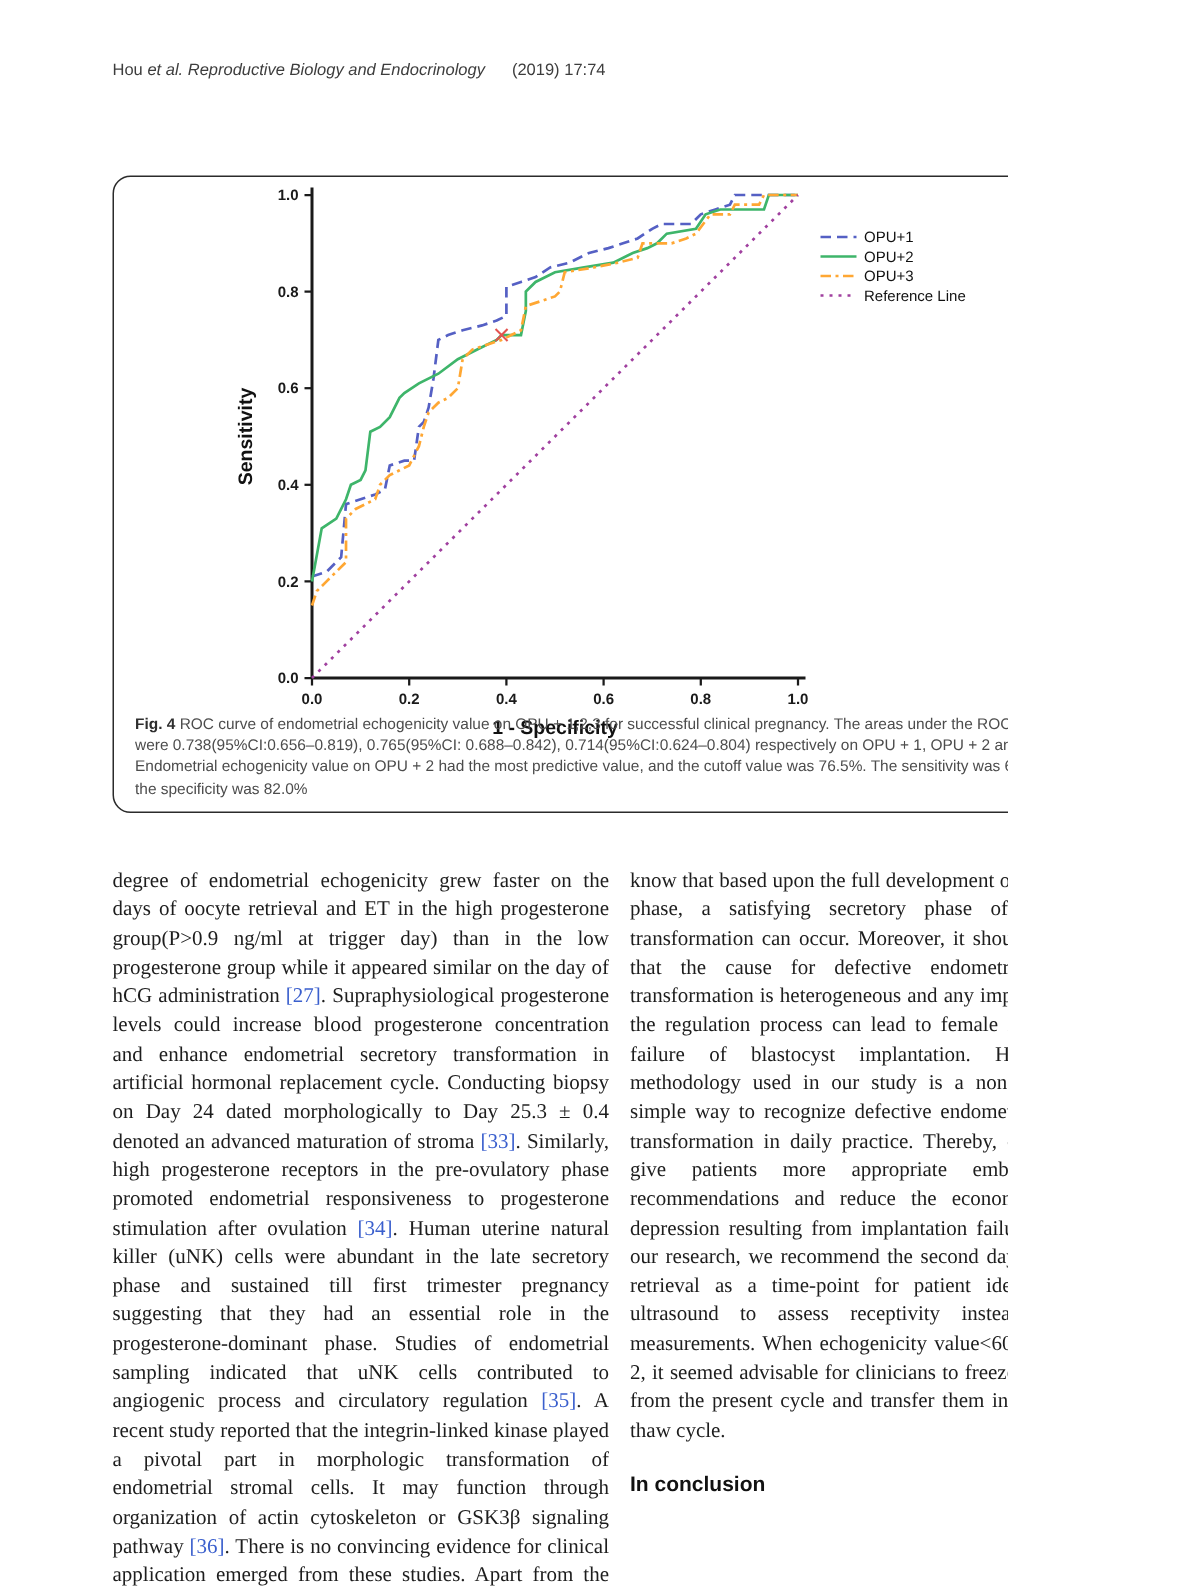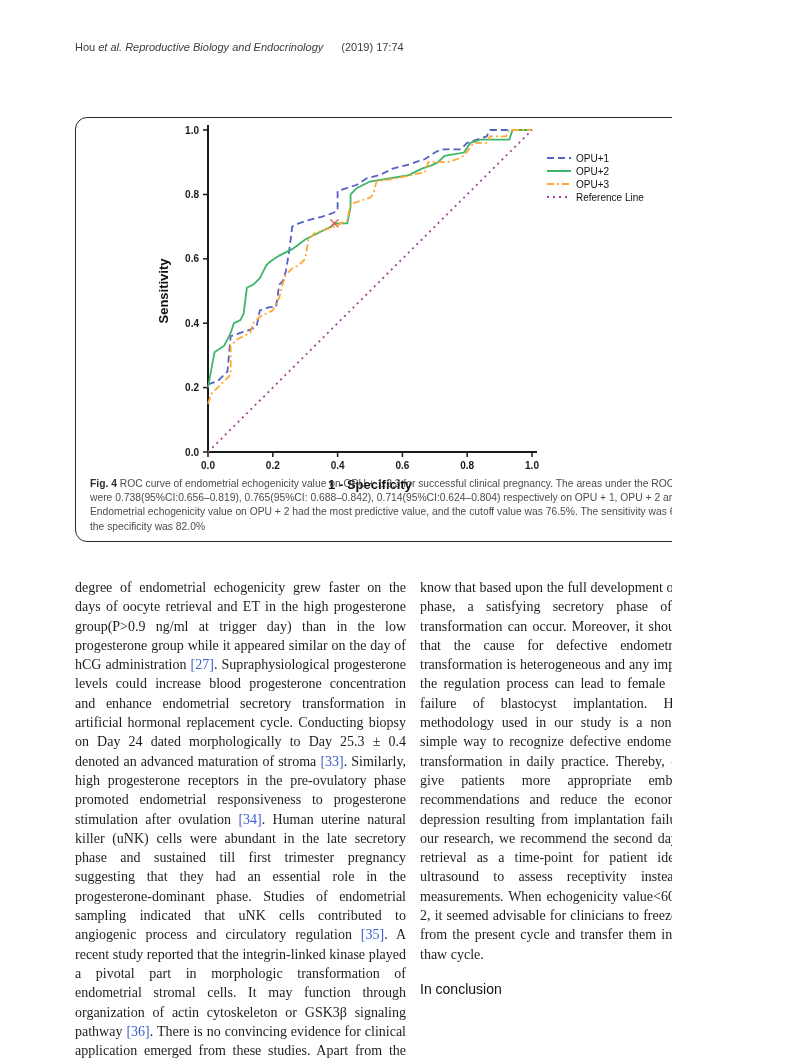--- a/index.html
+++ b/index.html
@@ -41,21 +41,21 @@
   .columns {
     position:absolute; top:578px; left:75px; width:676px;
     display:grid; grid-template-columns:331px 331px; column-gap:14px;
   }
   .col p {
     margin:0; font-size:14px; line-height:19.3px; text-align:justify; color:#1d1d1d;
   }
   .ref { color:#3a5fcd; }
   .section-heading {
     margin:17px 0 4px 0; font-family:"Liberation Sans", sans-serif;
-    font-size:14px; font-weight:normal; color:#111;
+    font-size:14px; font-weight:bold; color:#111;
   }
 </style>
 </head>
 <body>
 
 <div class="page">
 
   <header class="running-header">
     <div><span>Hou </span><span class="journal">et al. Reproductive Biology and Endocrinology</span><span class="cite">(2019) 17:74</span></div>
     <div>Page 9 of 10</div>

